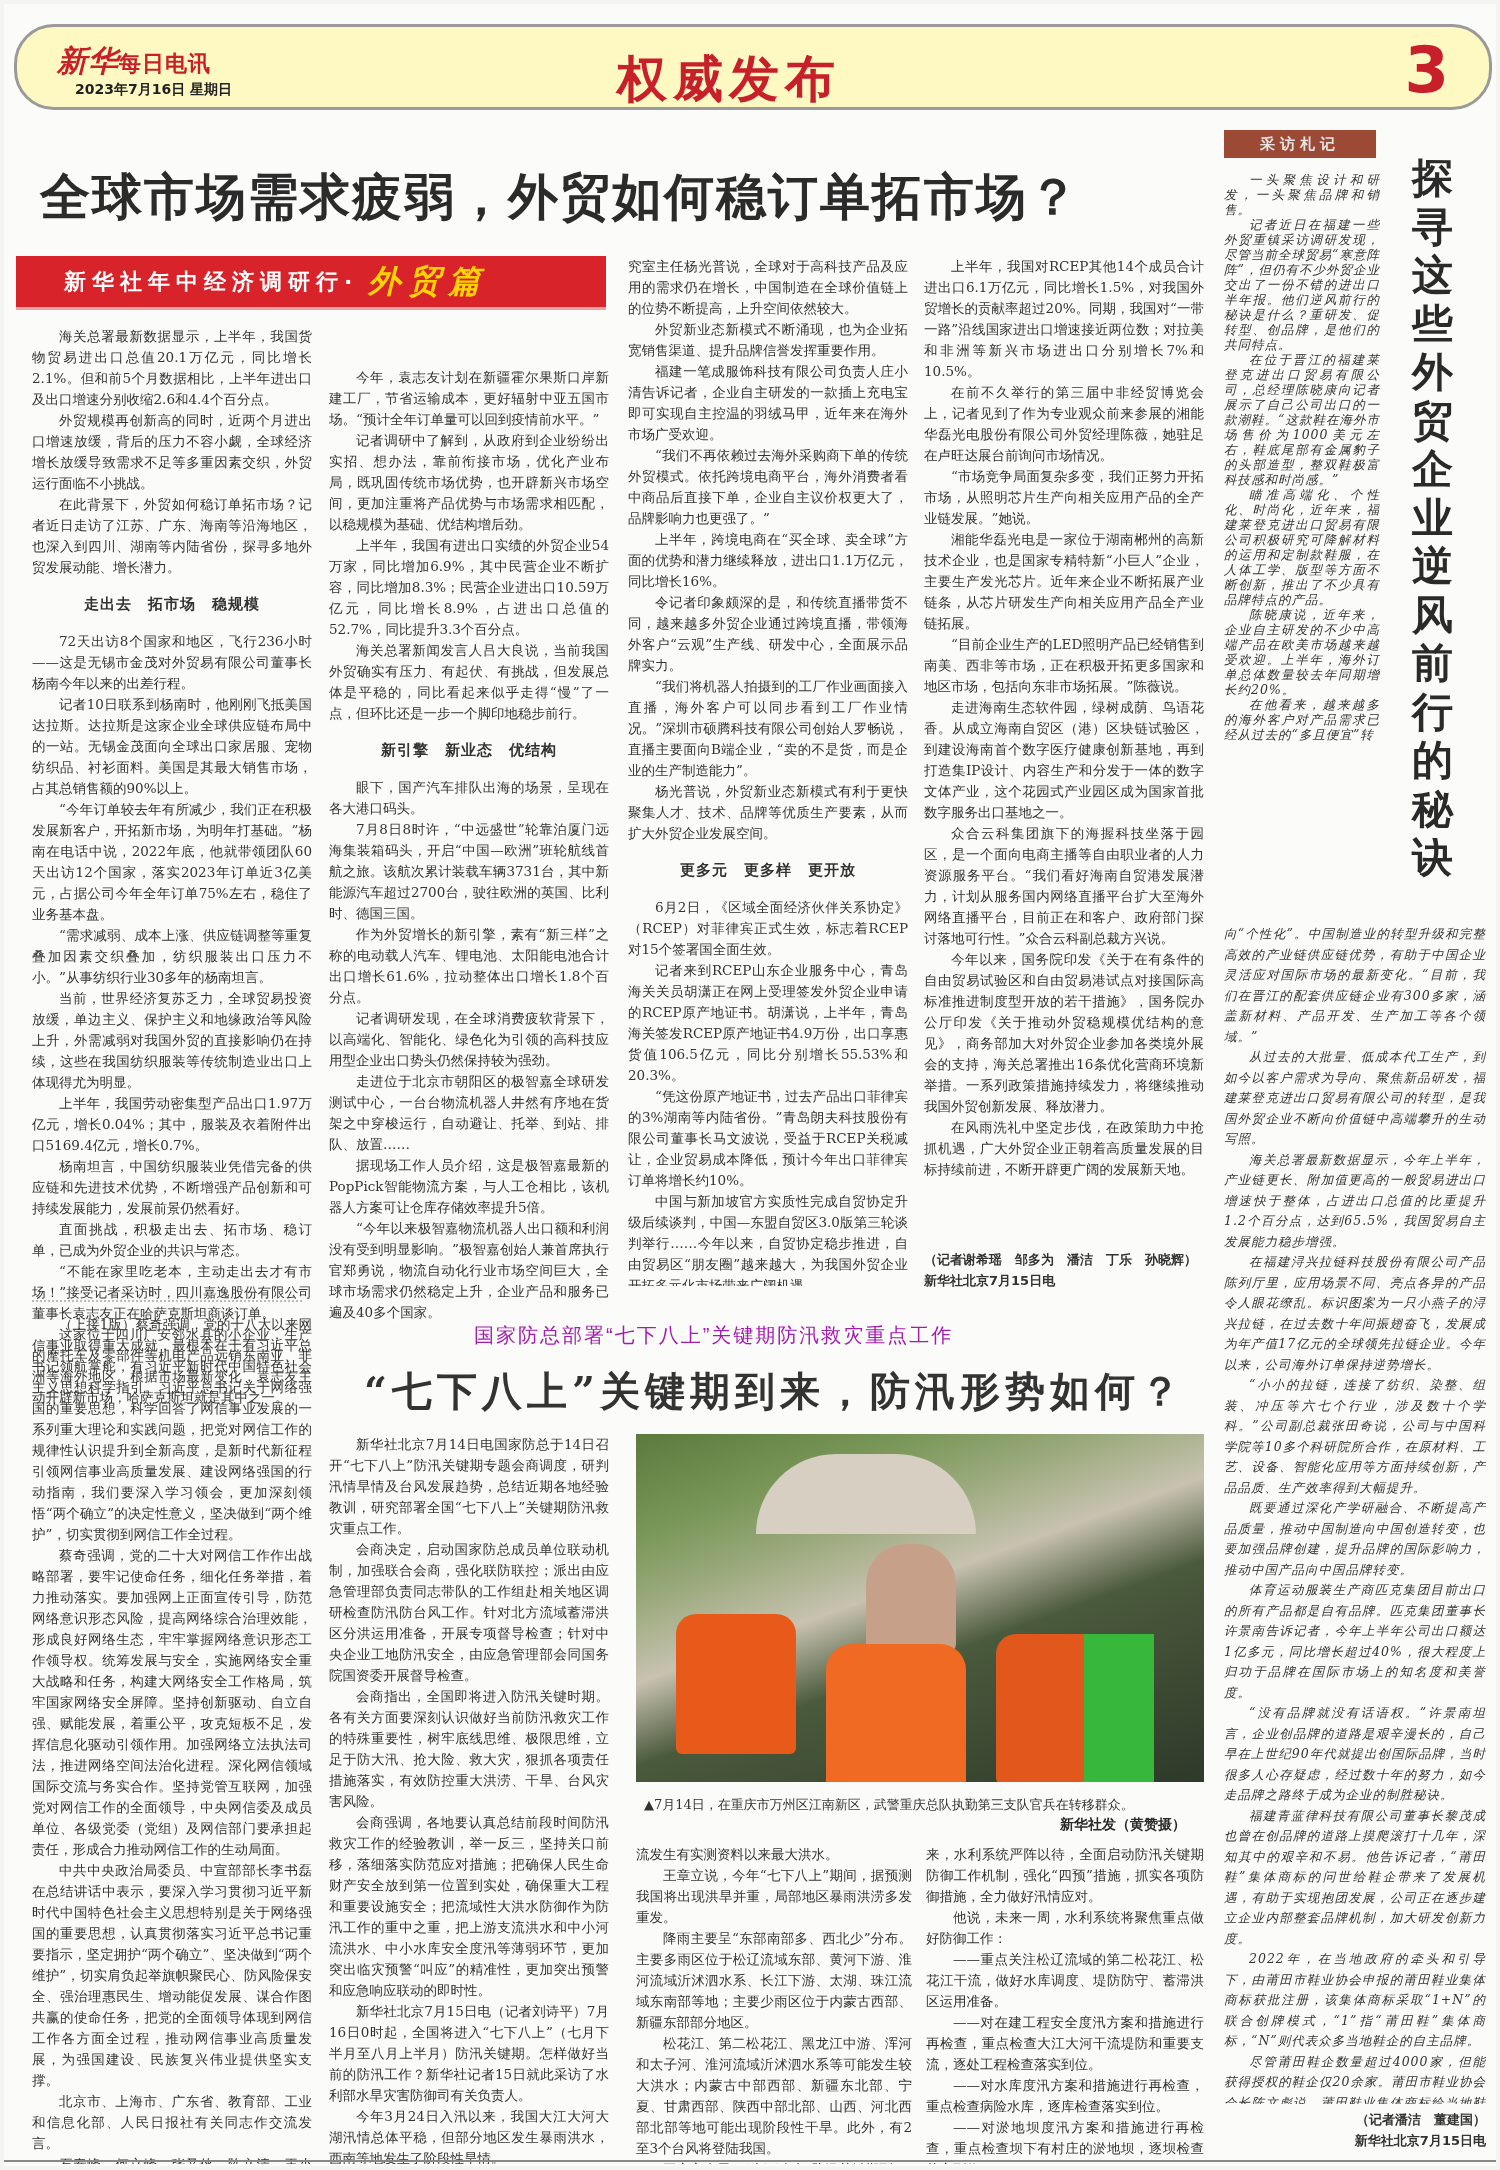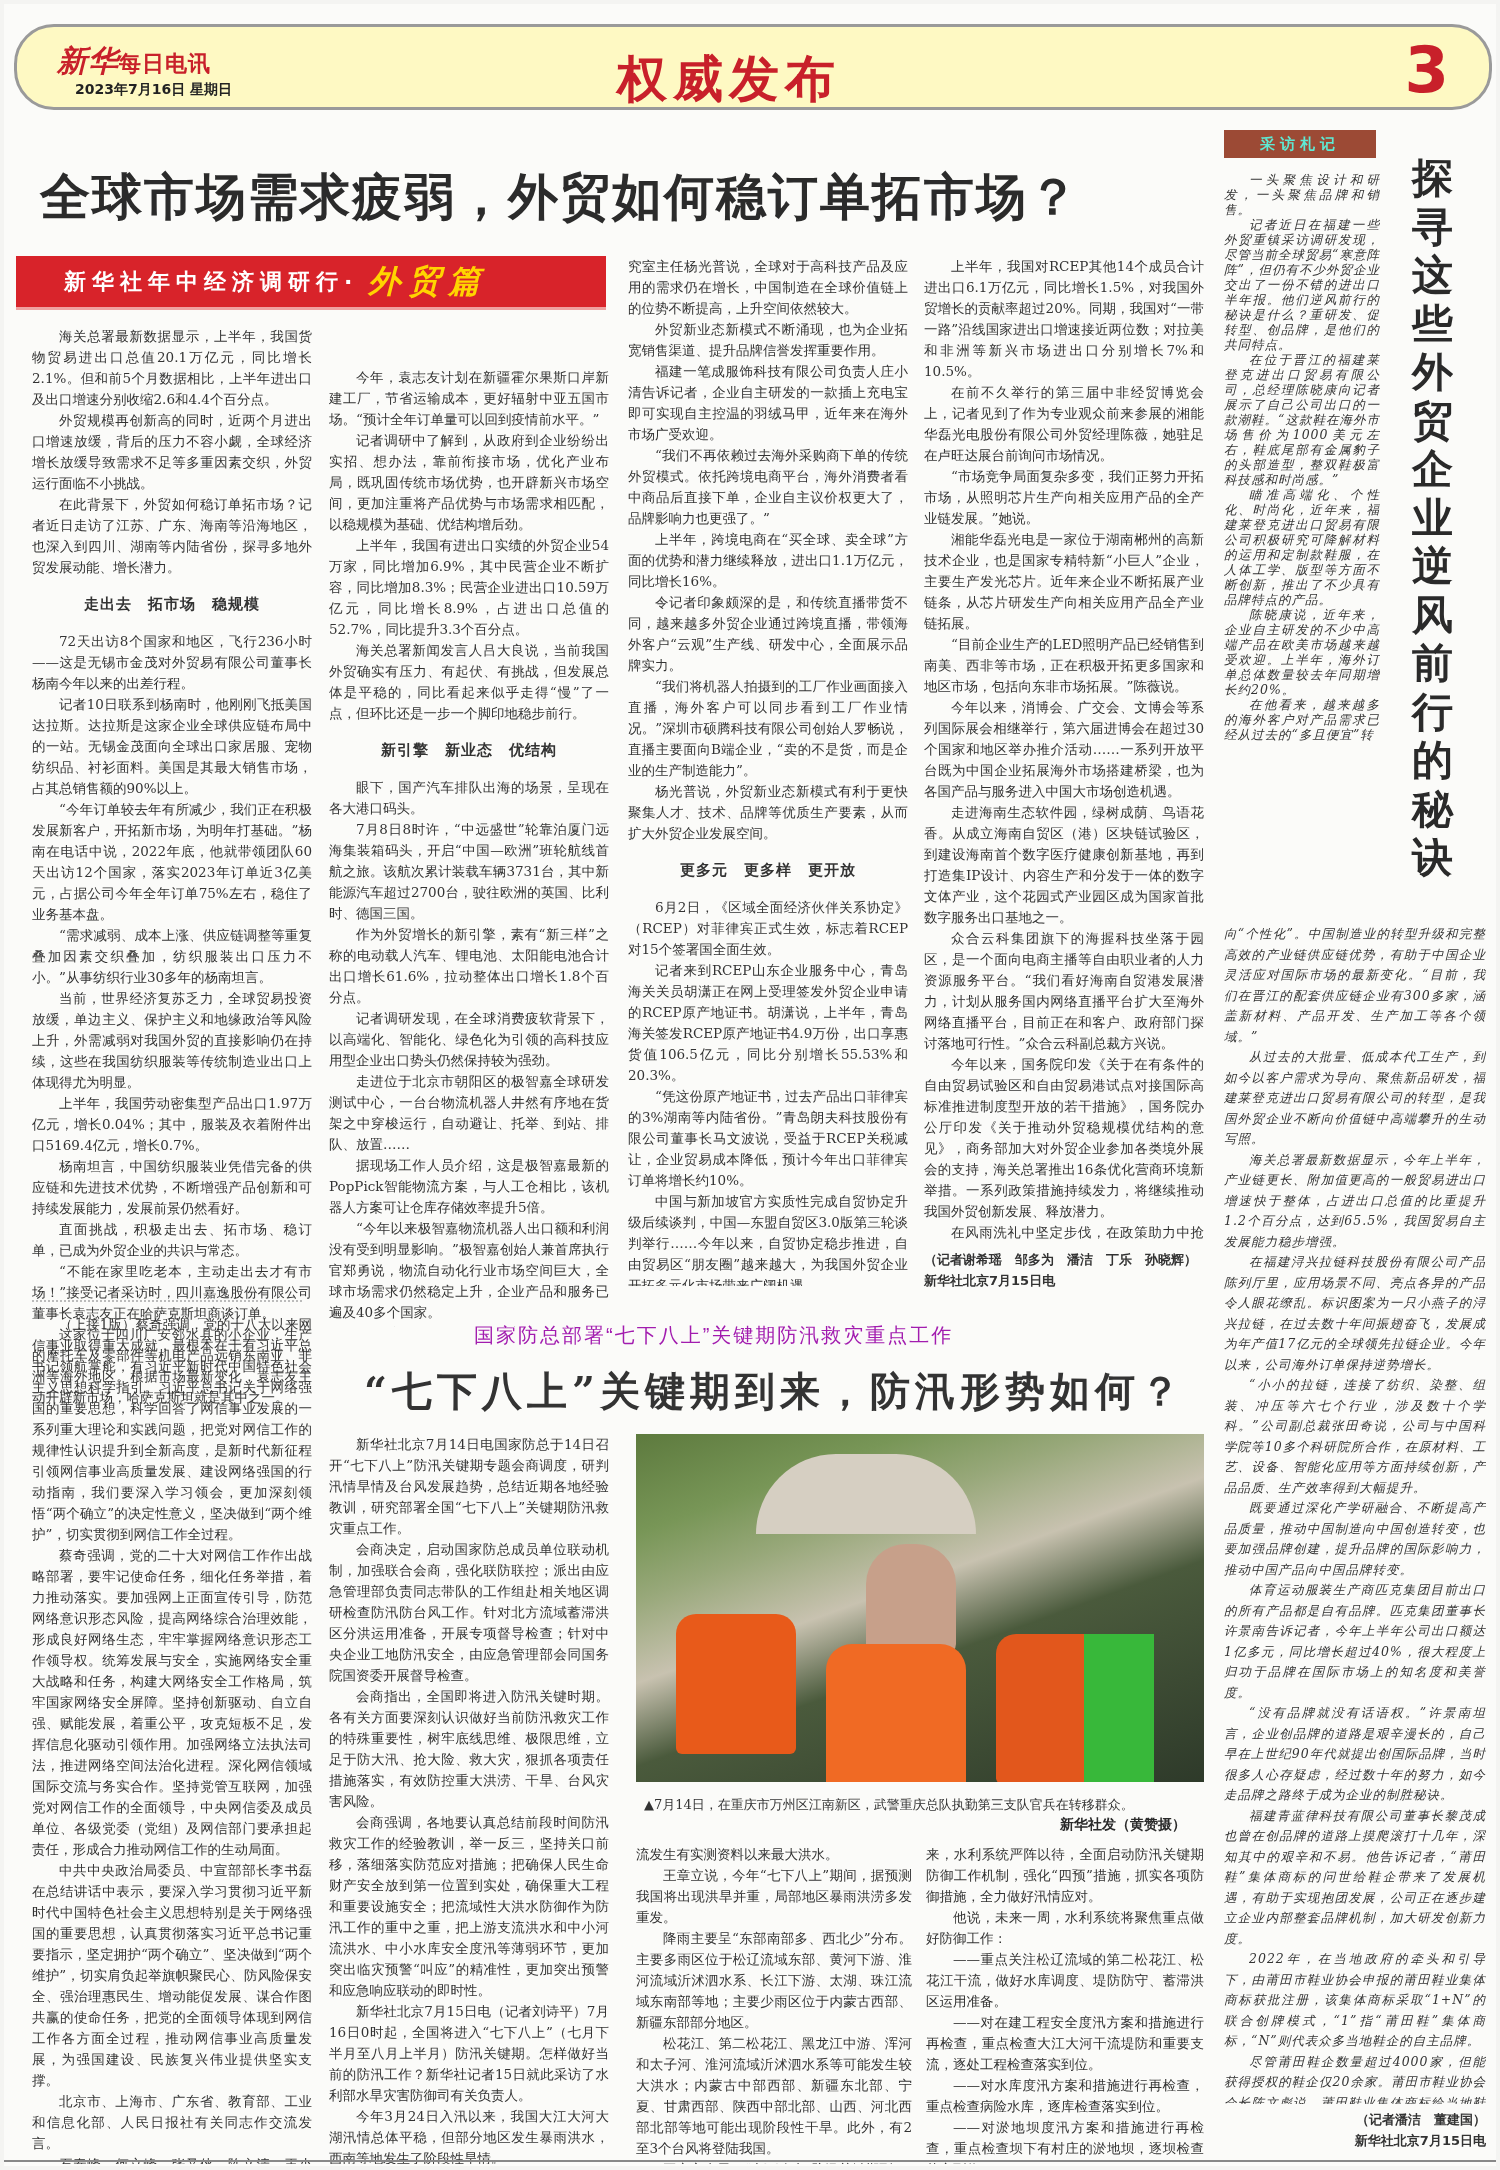--- a/index.html
+++ b/index.html
@@ -40,21 +40,21 @@
   .photo .vest3 { position: absolute; left: 360px; top: 200px; width: 110px; height: 150px; background: #e2571c; border-radius: 20px 20px 6px 6px; }
   .photo .umbrella { position: absolute; left: 120px; top: 20px; width: 220px; height: 80px; background: #d6cfc2; border-radius: 110px 110px 0 0; }
   .photo .green { position: absolute; right: 50px; top: 200px; width: 70px; height: 150px; background: #38b83a; }
   .photo .elder { position: absolute; left: 230px; top: 110px; width: 90px; height: 110px; background: #c7a08a; border-radius: 40px 40px 10px 10px; }
   .caption { position: absolute; left: 640px; top: 1792px; width: 560px; font-size: 13px; color: #333; font-family: "DejaVu Serif", serif; }
   .credit { position: absolute; right: 310px; top: 1812px; font-size: 14px; font-weight: bold; font-family: "DejaVu Sans", sans-serif; }
   .col-g { left: 632px; top: 1840px; width: 276px; height: 320px; overflow: hidden; }
   .col-h { left: 922px; top: 1840px; width: 278px; height: 320px; overflow: hidden; }
 
   .sidebar { position: absolute; left: 1210px; top: 120px; width: 282px; height: 2042px; }
-  .sidebar-label { position: absolute; left: 10px; top: 6px; width: 152px; height: 28px; background: #9c4a35; color: #5eead4; font-family: "DejaVu Sans", sans-serif; font-weight: bold; font-size: 15px; letter-spacing: 5px; text-align: center; line-height: 28px; }
+  .sidebar-label { position: absolute; left: 10px; top: 6px; width: 152px; height: 28px; background: #9c4a35; color: #e5e5e5; font-family: "DejaVu Sans", sans-serif; font-weight: bold; font-size: 15px; letter-spacing: 5px; text-align: center; line-height: 28px; }
   .sidebar-title { position: absolute; left: 198px; top: 30px; width: 60px; font-size: 41px; line-height: 48.5px; font-weight: bold; font-family: "DejaVu Sans", sans-serif; color: #2a2a2a; }
   .col-s1 { left: 10px; top: 48px; width: 156px; height: 730px; overflow: hidden; font-size: 12.5px; line-height: 15px; letter-spacing: 1px; font-style: italic; }
   .col-s2 { left: 10px; top: 800px; width: 262px; height: 1180px; overflow: hidden; font-size: 12.5px; line-height: 20.5px; letter-spacing: 1px; font-style: italic; }
   .col-s-byline { left: 10px; top: 1985px; width: 262px; }
   .sidebar .col-s-byline p { font-style: normal; }
   .frame-bottom { position: absolute; left: 4px; top: 2160px; width: 1492px; height: 2px; background: #888; }
 </style>
 </head>
 <body>
 
@@ -126,21 +126,20 @@
     <p>中国与新加坡官方实质性完成自贸协定升级后续谈判，中国—东盟自贸区3.0版第三轮谈判举行……今年以来，自贸协定稳步推进，自由贸易区“朋友圈”越来越大，为我国外贸企业开拓多元化市场带来广阔机遇。</p>
 
   </div>
 
   <div class="col col-d">
     <p>上半年，我国对RCEP其他14个成员合计进出口6.1万亿元，同比增长1.5%，对我国外贸增长的贡献率超过20%。同期，我国对“一带一路”沿线国家进出口增速接近两位数；对拉美和非洲等新兴市场进出口分别增长7%和10.5%。</p>
     <p>在前不久举行的第三届中非经贸博览会上，记者见到了作为专业观众前来参展的湘能华磊光电股份有限公司外贸经理陈薇，她驻足在卢旺达展台前询问市场情况。</p>
     <p>“市场竞争局面复杂多变，我们正努力开拓市场，从照明芯片生产向相关应用产品的全产业链发展。”她说。</p>
     <p>湘能华磊光电是一家位于湖南郴州的高新技术企业，也是国家专精特新“小巨人”企业，主要生产发光芯片。近年来企业不断拓展产业链条，从芯片研发生产向相关应用产品全产业链拓展。</p>
     <p>“目前企业生产的LED照明产品已经销售到南美、西非等市场，正在积极开拓更多国家和地区市场，包括向东非市场拓展。”陈薇说。</p>
-    <p>今年以来，消博会、广交会、文博会等系列国际展会相继举行，第六届进博会在超过30个国家和地区举办推介活动……一系列开放平台既为中国企业拓展海外市场搭建桥梁，也为各国产品与服务进入中国大市场创造机遇。</p>
     <p>走进海南生态软件园，绿树成荫、鸟语花香。从成立海南自贸区（港）区块链试验区，到建设海南首个数字医疗健康创新基地，再到打造集IP设计、内容生产和分发于一体的数字文体产业，这个花园式产业园区成为国家首批数字服务出口基地之一。</p>
     <p>众合云科集团旗下的海握科技坐落于园区，是一个面向电商主播等自由职业者的人力资源服务平台。“我们看好海南自贸港发展潜力，计划从服务国内网络直播平台扩大至海外网络直播平台，目前正在和客户、政府部门探讨落地可行性。”众合云科副总裁方兴说。</p>
     <p>今年以来，国务院印发《关于在有条件的自由贸易试验区和自由贸易港试点对接国际高标准推进制度型开放的若干措施》，国务院办公厅印发《关于推动外贸稳规模优结构的意见》，商务部加大对外贸企业参加各类境外展会的支持，海关总署推出16条优化营商环境新举措。一系列政策措施持续发力，将继续推动我国外贸创新发展、释放潜力。</p>
     <p>在风雨洗礼中坚定步伐，在政策助力中抢抓机遇，广大外贸企业正朝着高质量发展的目标持续前进，不断开辟更广阔的发展新天地。</p>
   </div>
   <div class="col col-d-byline">
     <p class="byline" style="text-align:left;">（记者谢希瑶　邹多为　潘洁　丁乐　孙晓辉）新华社北京7月15日电</p>
   </div>
 
   <div class="divider-dotted"></div>

